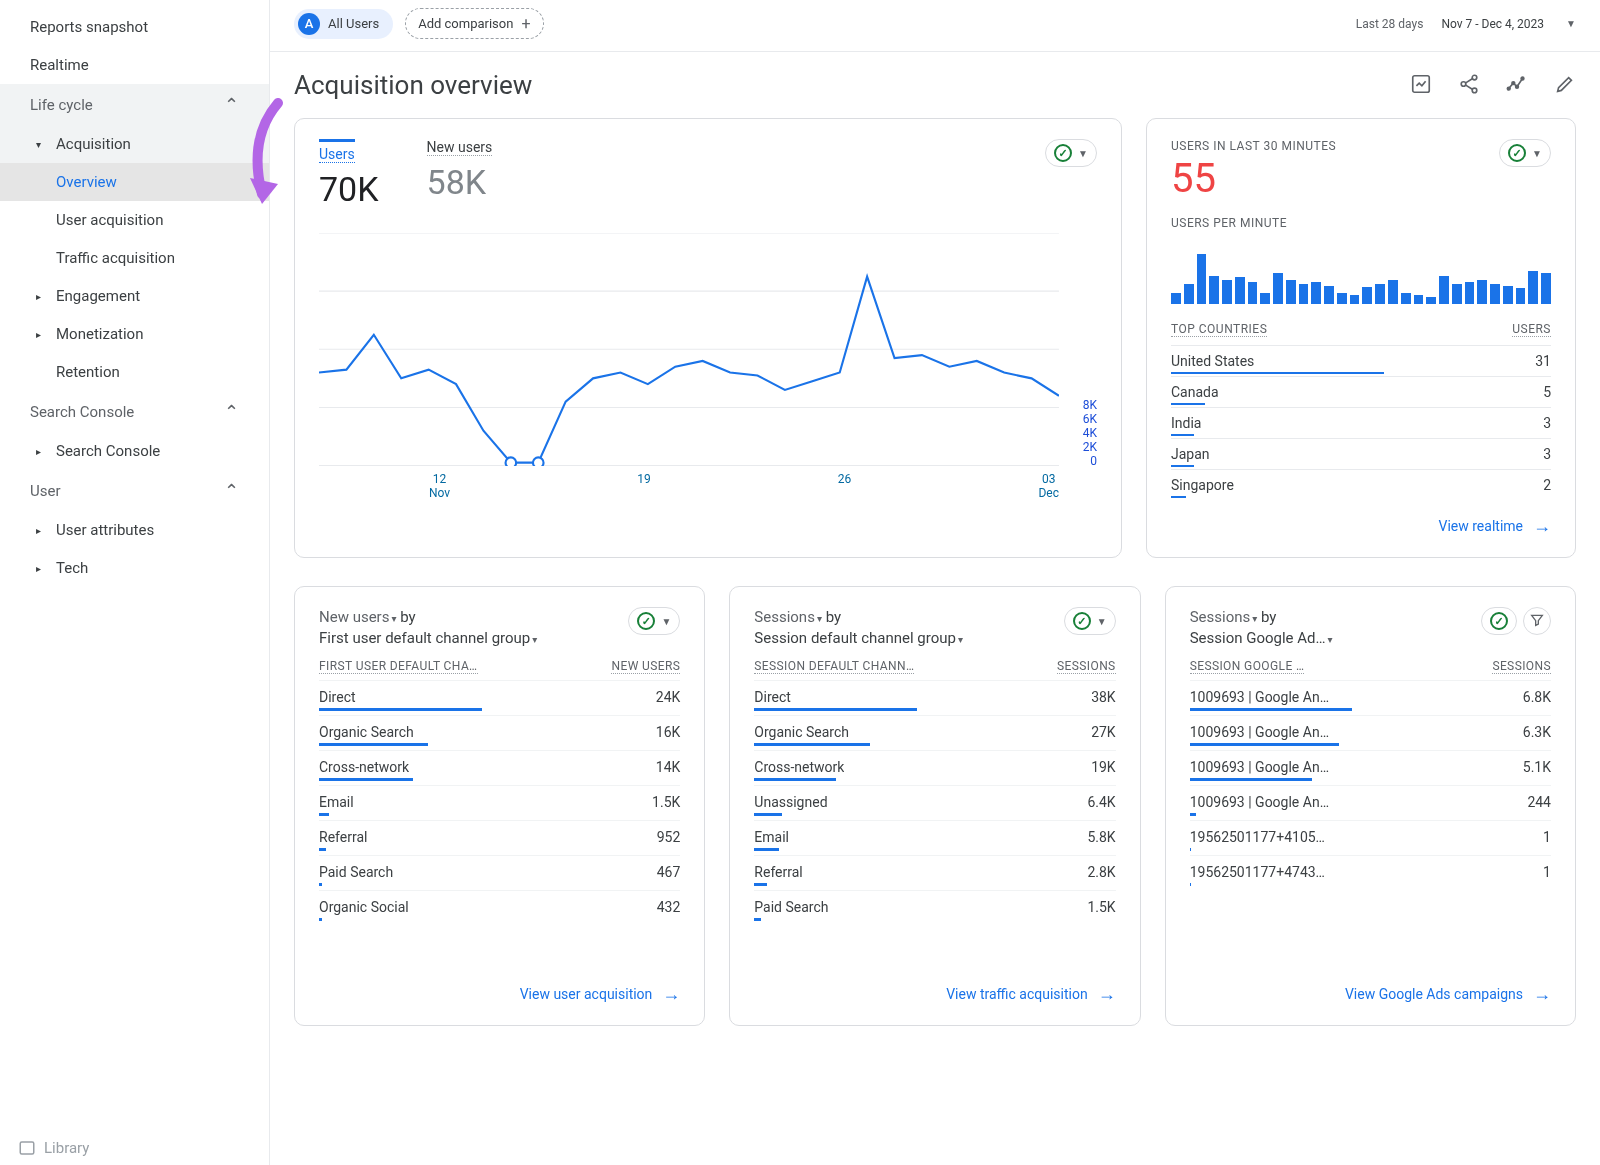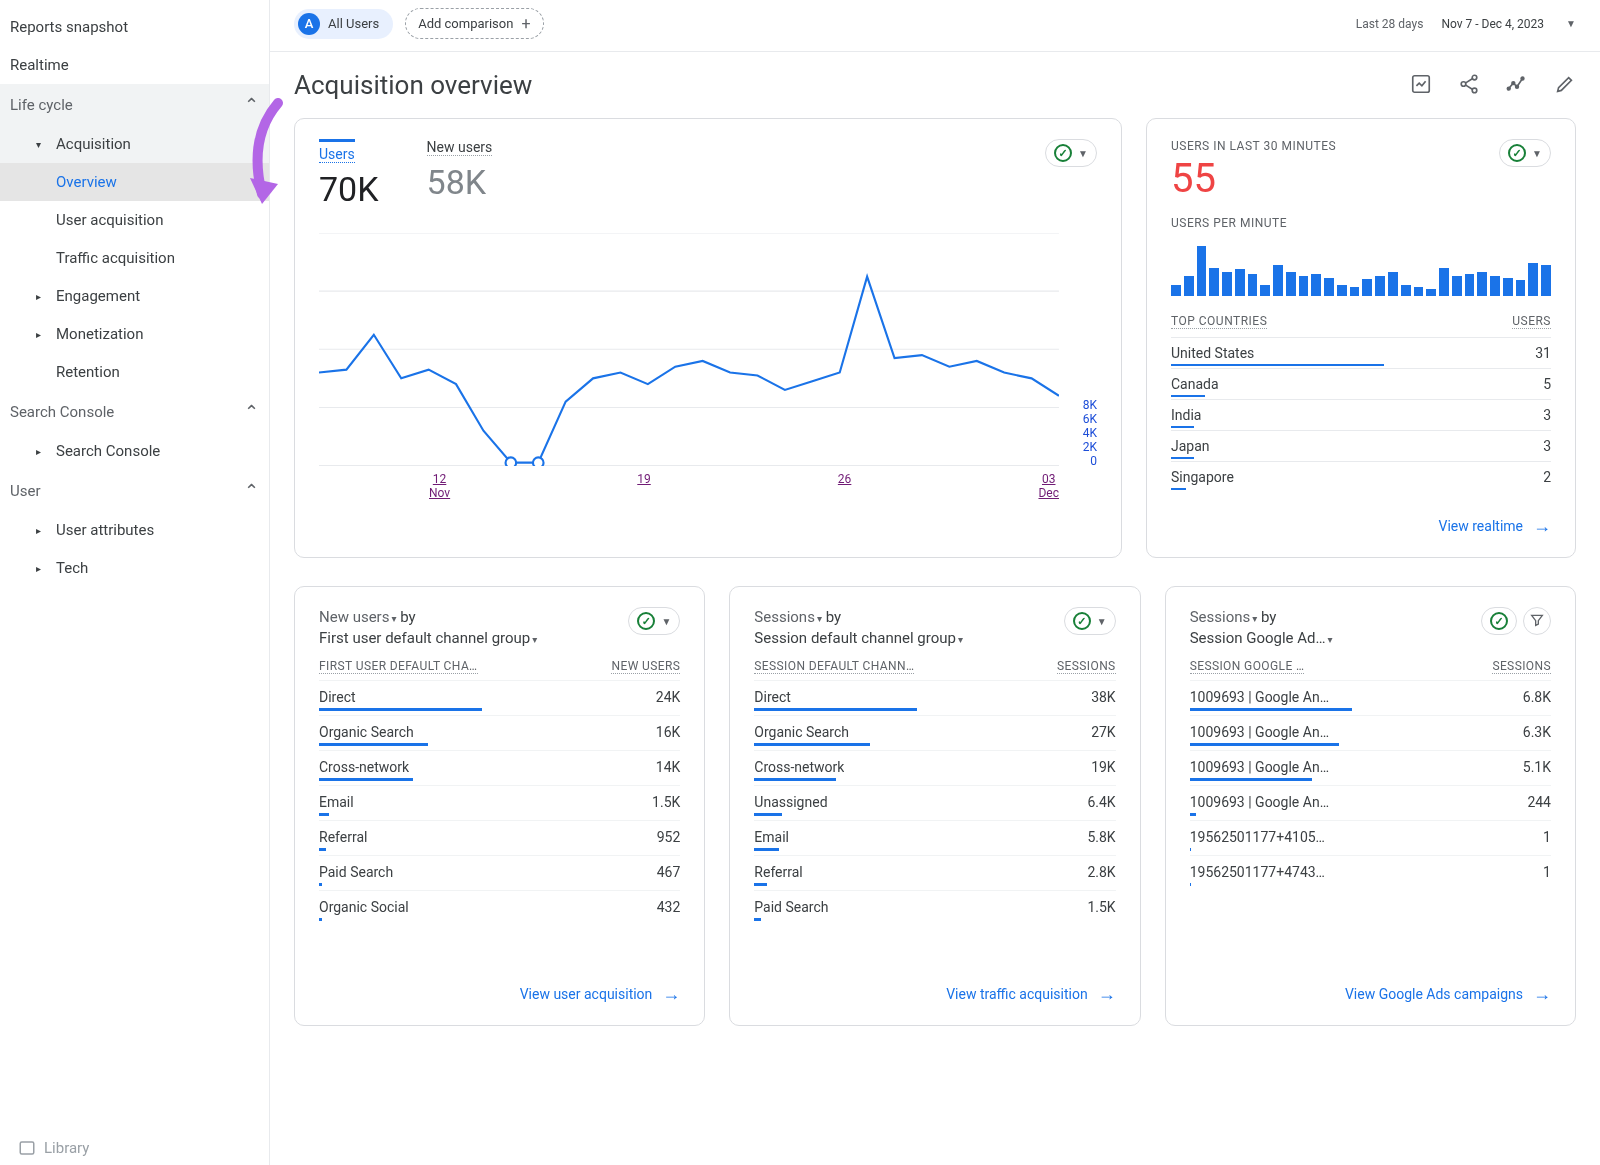--- a/index.html
+++ b/index.html
@@ -1,18 +1,18 @@
 <!DOCTYPE html>
 <html><head>
 <meta charset="utf-8">
 <style>
 * { box-sizing: border-box; margin: 0; padding: 0; }
 body { font-family: Roboto, Arial, sans-serif; font-size: 14px; color: #3c4043; background: #fff; display: flex; width: 1600px; height: 1165px; overflow: hidden; }
 .sidebar { width: 270px; flex-shrink: 0; border-right: 1px solid #e8eaed; padding-top: 8px; position: relative; }
-.side-item { padding: 10px 10px; display: flex; align-items: center; cursor: pointer; color: #3c4043; font-size: 15px; }
+.side-item { padding: 10px 30px; display: flex; align-items: center; cursor: pointer; color: #3c4043; font-size: 15px; }
 .side-item.section { justify-content: space-between; color: #5f6368; }
 .side-item.child { padding-left: 36px; }
 .side-item.subchild { padding-left: 56px; }
 .side-item.group-hl { background: #f1f3f4; }
 .side-item.sel { background: #e5e5e5; color: #1a73e8; }
 .caret { font-size: 10px; margin-right: 10px; display: inline-block; width: 10px; }
 .chev-up { font-size: 18px; color: #5f6368; }
 .library { position: absolute; bottom: 8px; left: 18px; color: #9aa0a6; display: flex; align-items: center; gap: 8px; font-size: 15px; }
 .library svg { width: 18px; height: 18px; fill: none; stroke: #9aa0a6; stroke-width: 2; }
 .arrow-annot { position: absolute; left: 248px; top: 98px; pointer-events: none; }
@@ -47,26 +47,26 @@
 
 .metrics { display: flex; gap: 48px; }
 .metric-h { border-bottom: 1px dotted #9aa0a6; display: inline-block; font-size: 14px; }
 .metric-h.active { color: #1a73e8; border-top: 3px solid #1a73e8; padding-top: 4px; border-bottom: 1px dotted #1a73e8; }
 .metric-v { font-size: 34px; font-weight: 400; margin-top: 6px; color: #202124; }
 .metric-v.dim { color: #80868b; }
 
 .chart-wrap { margin-top: 24px; position: relative; height: 235px; }
 .ylabels { position: absolute; right: 0; top: 0; height: 100%; display: flex; flex-direction: column; justify-content: flex-end; font-size: 12px; color: #1d4ed8; text-align: right; width: 32px; }
 .chart-svg { position: absolute; left: 0; top: 0; right: 38px; bottom: 0; }
-.xlabels { display: flex; justify-content: space-between; margin-top: 4px; font-size: 12px; color: #701a75; padding-right: 38px; padding-left: 110px; text-decoration: underline; }
+.xlabels { display: flex; justify-content: space-between; margin-top: 4px; font-size: 12px; color: #0369a1; padding-right: 38px; padding-left: 110px; }
 .xlabels div { text-align: center; }
 
 .rt-title { text-transform: uppercase; font-size: 12px; letter-spacing: 0.5px; color: #5f6368; }
 .rt-big { font-size: 40px; font-weight: 400; color: #ef4444; margin: 2px 0 14px 0; }
-.upm-title { text-transform: uppercase; font-size: 12px; letter-spacing: 0.5px; color: #5f6368; margin-bottom: 16px; }
+.upm-title { text-transform: uppercase; font-size: 12px; letter-spacing: 0.5px; color: #5f6368; margin-bottom: 24px; }
 .barchart { display: flex; align-items: flex-end; height: 50px; gap: 3px; margin-bottom: 14px; }
 .barchart div { flex: 1; background: #1a73e8; }
 .tc-row { display: flex; justify-content: space-between; padding: 4px 0 8px 0; }
 .tc-lbl { text-transform: uppercase; font-size: 12px; color: #5f6368; letter-spacing: 0.5px; border-bottom: 1px dotted #9aa0a6; }
 .tc-item { display: flex; justify-content: space-between; padding: 7px 0 3px 0; border-top: 1px solid #e8eaed; font-size: 14px; }
 .tc-bar { height: 2px; background: #1a73e8; margin-bottom: 2px; }
 .viewlink { margin-top: auto; text-align: right; padding-top: 12px; }
 .viewlink a { color: #1a73e8; text-decoration: none; font-size: 14px; display: inline-flex; align-items: center; gap: 10px; cursor: pointer; }
 .arrow-r { font-size: 18px; }
 

